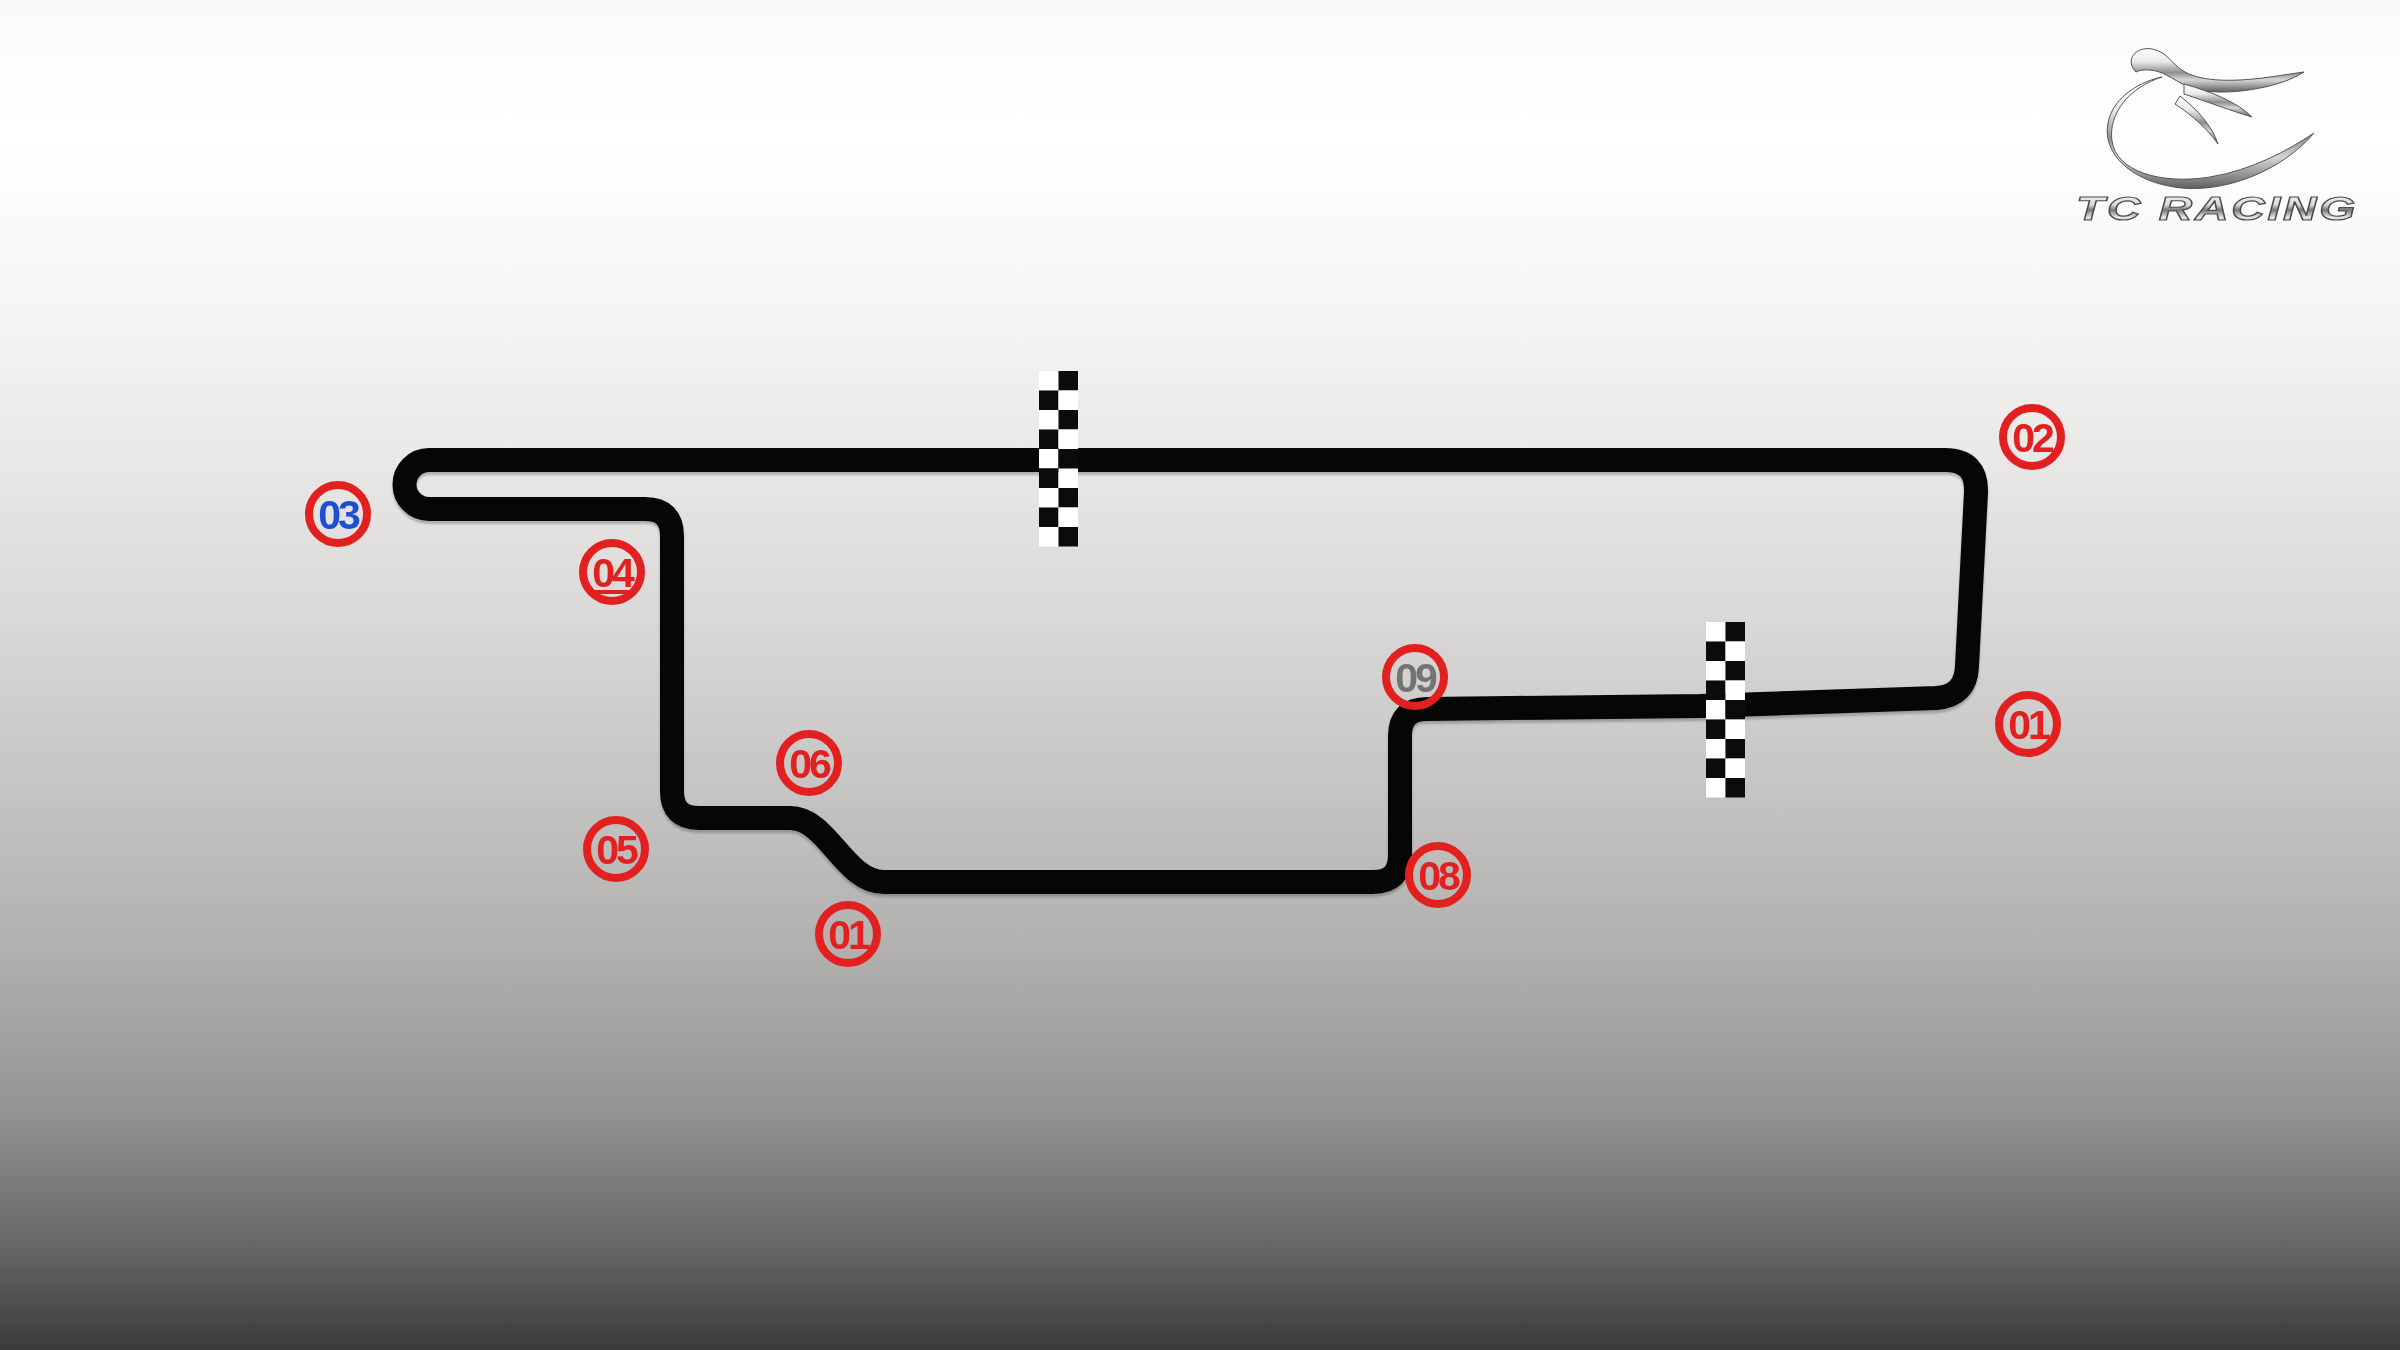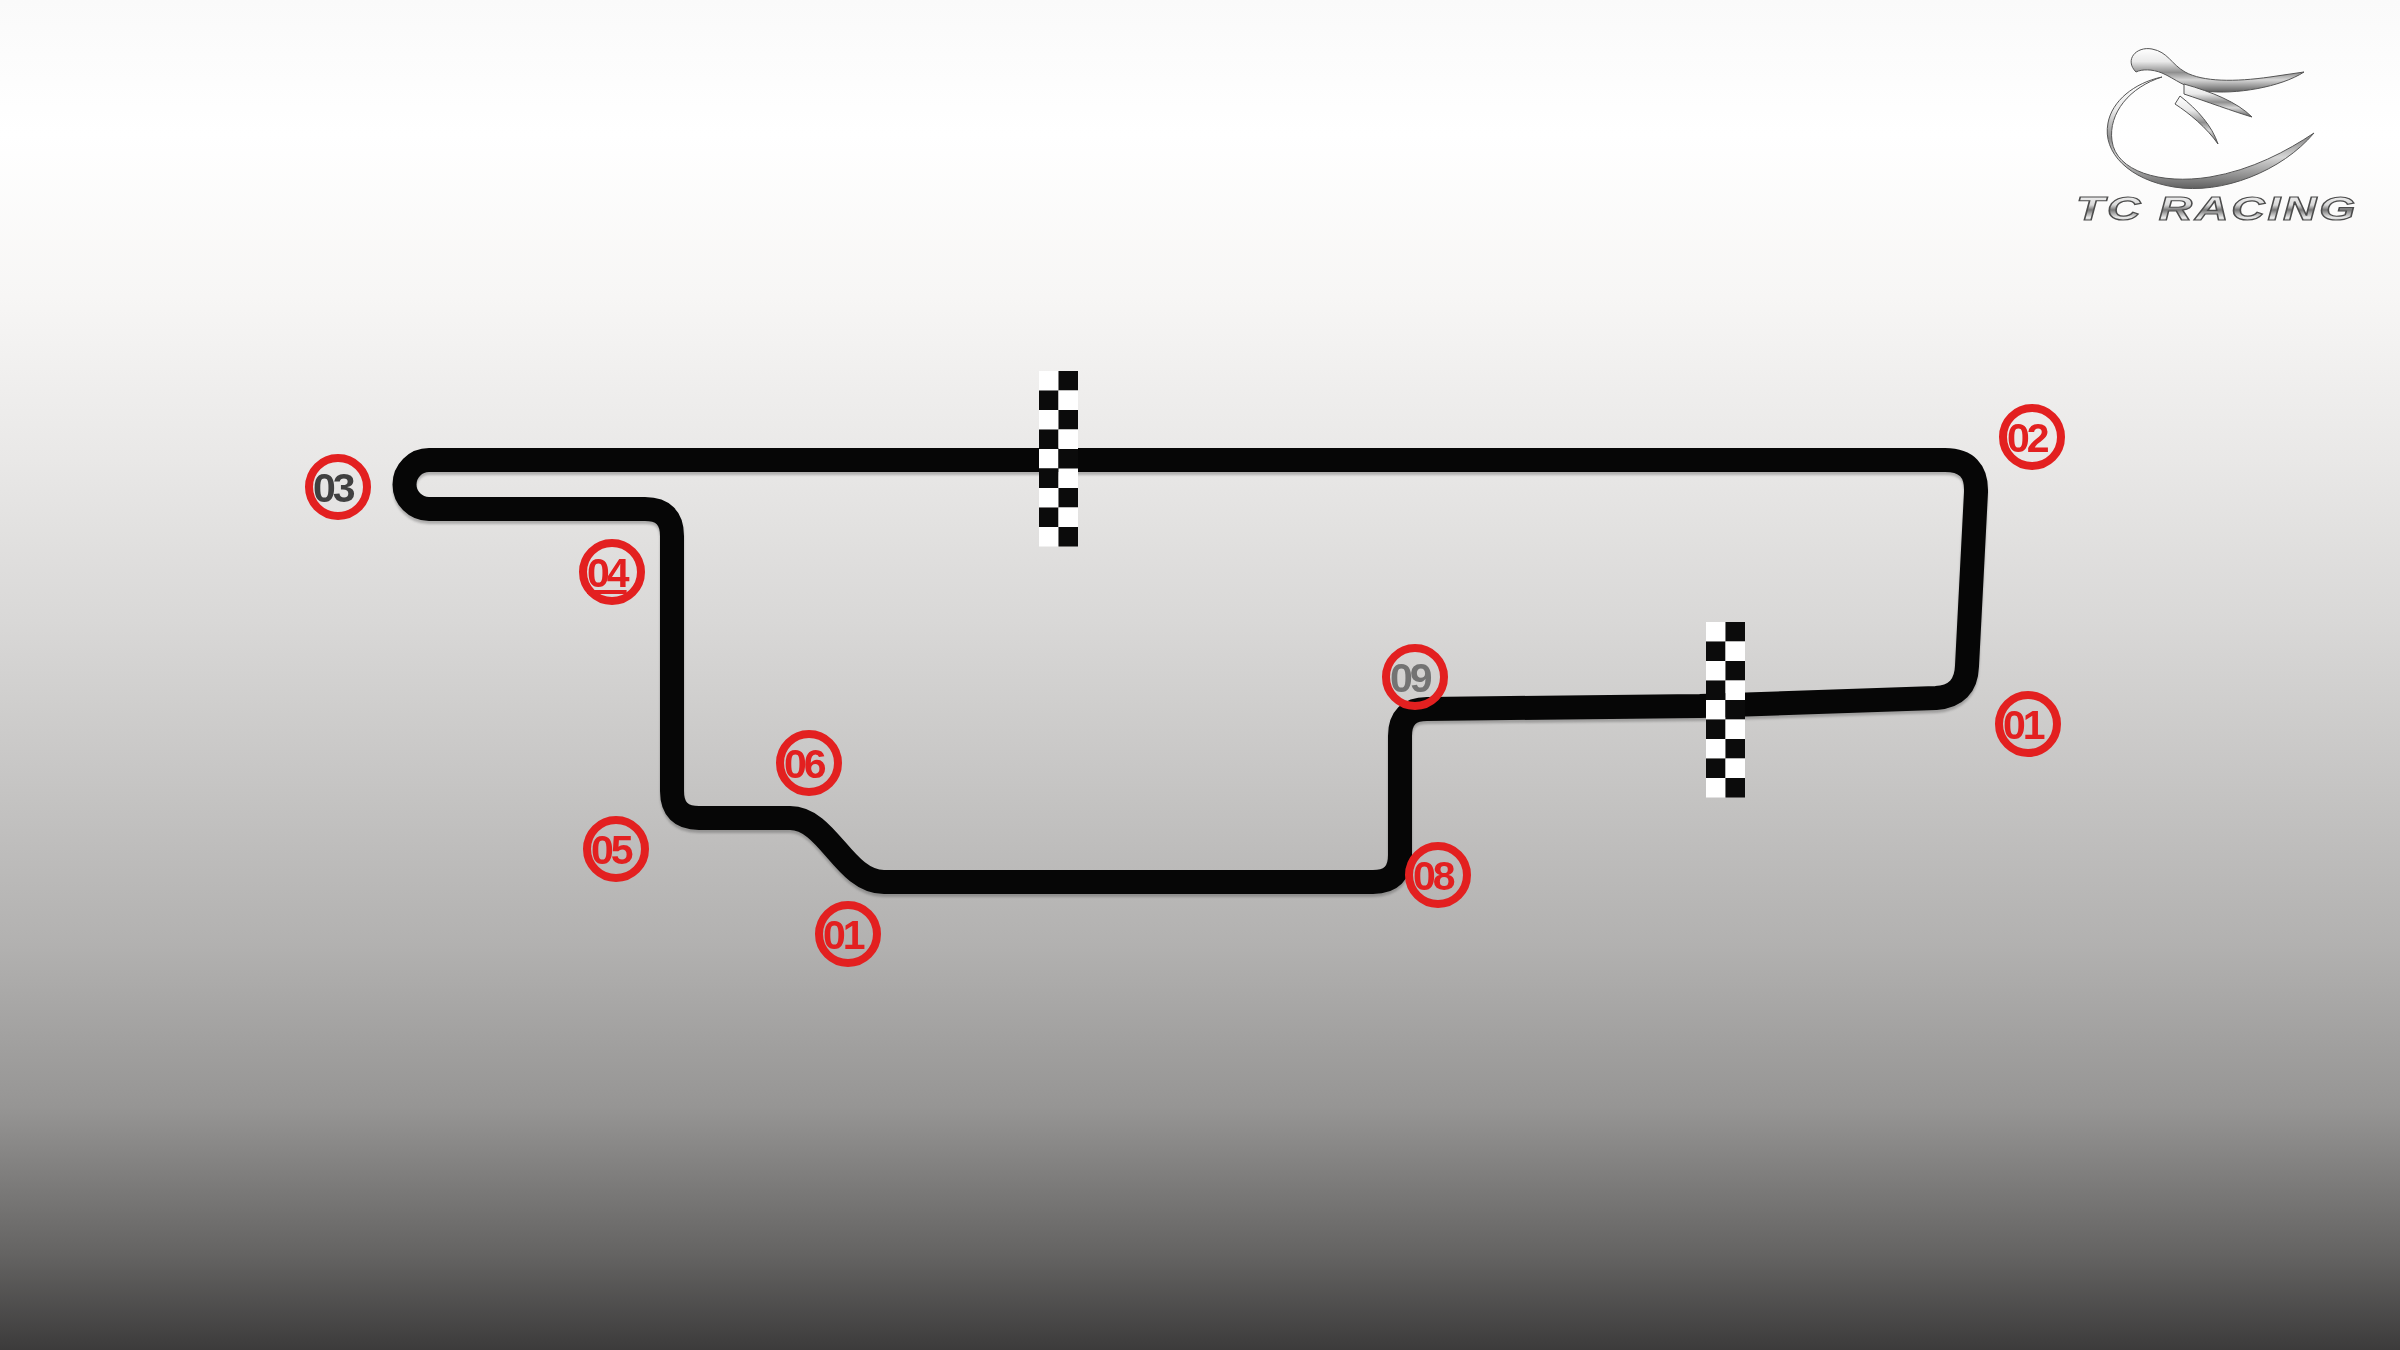--- a/index.html
+++ b/index.html
@@ -28,21 +28,21 @@
     stroke-linejoin:round;
     stroke-linecap:butt;
     filter:drop-shadow(0px 3px 1px rgba(50,50,50,0.30));
   }
   #corner-layer{position:absolute;left:0;top:0;width:2400px;height:1350px;pointer-events:none;}
   .corner{
     position:absolute;
     width:50px;height:50px;
     border:8px solid #0f766e;
     border-radius:50%;
-    display:flex;align-items:center;
+    display:flex;align-items:center;justify-content:center;
     box-sizing:content-box;
   }
   .corner span{
     font-weight:700;
     font-size:41px;
     line-height:1;
     letter-spacing:-3px;
     transform:translateY(1px);
     font-family:"Liberation Sans",sans-serif;
   }
@@ -117,21 +117,21 @@
     </g>
 </svg>
 
 <div id="corner-layer">
     <div class="corner" style="left: 1995px; top: 691px; border-color: rgb(227, 32, 32); color: rgb(227, 32, 32);">
       <span>01</span>
     </div>
     <div class="corner" style="left: 1999px; top: 404px; border-color: rgb(227, 32, 32); color: rgb(227, 32, 32);">
       <span>02</span>
     </div>
-    <div class="corner" style="left: 305px; top: 454px; border-color: rgb(227, 32, 32); color: #404040;">
+    <div class="corner" style="left: 305px; top: 481px; border-color: rgb(227, 32, 32); color: #1d4ed8;">
       <span>03</span>
     </div>
     <div class="corner" style="left: 579px; top: 539px; border-color: rgb(227, 32, 32); color: rgb(227, 32, 32); text-decoration: underline;">
       <span>04</span>
     </div>
     <div class="corner" style="left: 583px; top: 816px; border-color: rgb(227, 32, 32); color: rgb(227, 32, 32);">
       <span>05</span>
     </div>
     <div class="corner" style="left: 776px; top: 730px; border-color: rgb(227, 32, 32); color: rgb(227, 32, 32);">
       <span>06</span>

